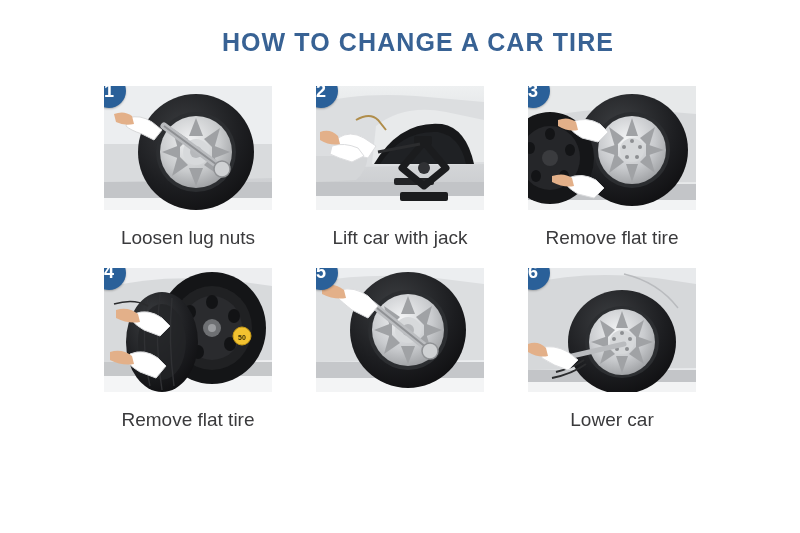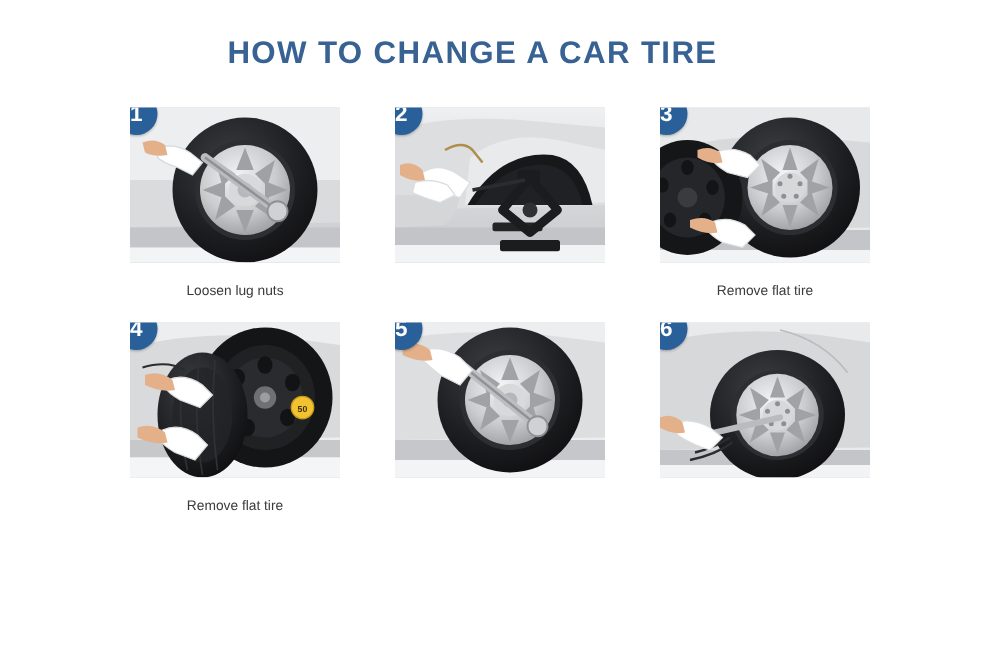--- a/index.html
+++ b/index.html
@@ -24,20 +24,21 @@
     position: absolute;
     top: 28px;
     left: 0;
     width: 756px;
     text-align: center;
     font-family: "Liberation Sans", sans-serif;
     font-size: 25px;
     font-weight: bold;
     letter-spacing: 1.1px;
     color: #386294;
+    padding-left: 40px;
   }
   .grid {
     position: absolute;
     top: 86px;
     left: 104px;
     width: 592px;
     display: grid;
     grid-template-columns: repeat(3, 168px);
     grid-column-gap: 44px;
     grid-row-gap: 18px;
@@ -50,21 +51,21 @@
     position: relative;
     width: 168px;
     height: 124px;
     overflow: hidden;
     background: #d8dadc;
   }
   .caption {
     margin-top: 17px;
     text-align: center;
     font-family: "Liberation Sans", sans-serif;
-    font-size: 11px;
+    font-size: 19px;
     color: #3a3a3c;
     line-height: 1.2;
   }
   .badge {
     position: absolute;
     top: -12px;
     left: -12px;
     width: 34px;
     height: 34px;
     border-radius: 50%;
@@ -178,20 +179,21 @@
             </g>
             <g>
               <path d="M22 52 Q34 44 48 52 L60 60 L52 72 L36 68 Q24 62 20 58 Z" fill="#ffffff" stroke="#dcdddf" stroke-width="1"></path>
               <path d="M16 60 Q28 56 42 62 L48 70 L36 76 Q22 72 14 68 Z" fill="#ffffff" stroke="#dcdddf" stroke-width="1"></path>
               <path d="M4 46 Q14 42 22 50 L24 58 Q14 60 4 54 Z" fill="#e3b089"></path>
             </g>
           </svg>
         </div>
         <div class="badge">2</div>
       </div>
+      <div class="caption">Lift car with jack</div>
     </div>
 
     <div class="step">
       <div class="photo">
         <div class="scene">
           <svg viewBox="0 0 168 124" preserveAspectRatio="xMidYMid slice">
             <defs>
               <radialGradient id="rim3" cx="42%" cy="35%" r="70%">
                 <stop offset="0" stop-color="#f4f5f6"></stop>
                   <stop offset="0.6" stop-color="#c8cacd"></stop>
@@ -408,16 +410,17 @@
             <path d="M28 104 Q44 100 56 92" stroke="#2b2c2e" stroke-width="2" fill="none"></path>
             <path d="M24 110 Q44 106 58 96" stroke="#2b2c2e" stroke-width="2" fill="none"></path>
             <g>
               <path d="M12 80 Q26 76 40 84 L50 92 L40 102 Q26 98 14 90 Z" fill="#ffffff" stroke="#dcdddf" stroke-width="1"></path>
               <path d="M0 76 Q10 72 18 80 L20 88 Q10 90 0 84 Z" fill="#e3b089"></path>
             </g>
           </svg>
         </div>
         <div class="badge">6</div>
       </div>
+      <div class="caption">Lower car</div>
     </div>
 
   </div>
 </div>
 
 </body></html>

